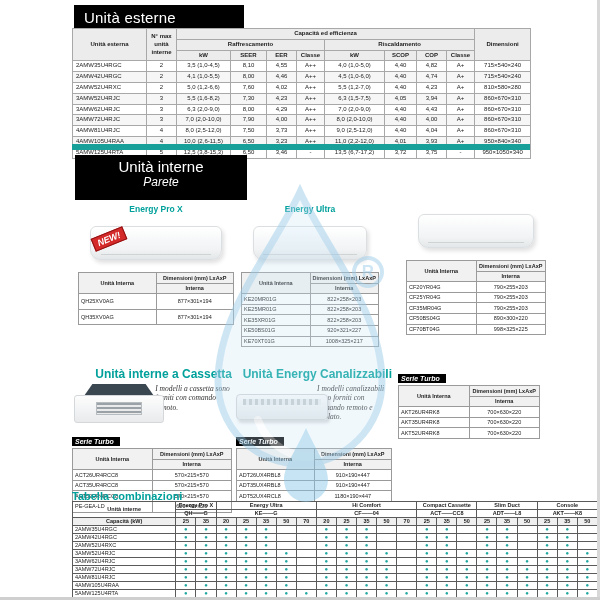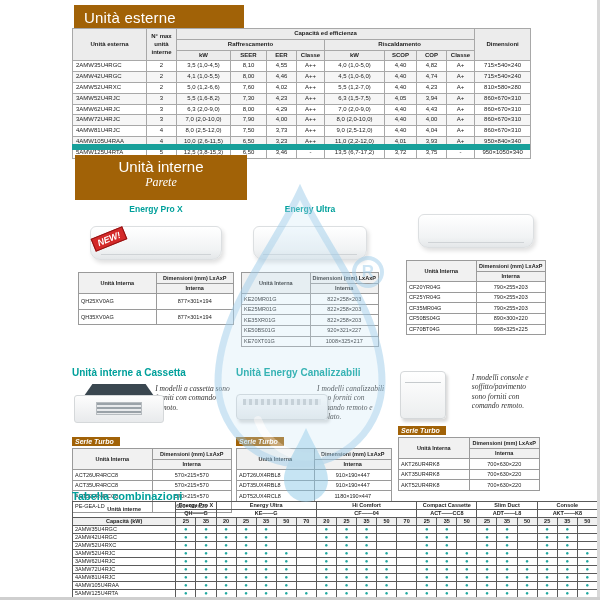--- a/index.html
+++ b/index.html
@@ -1,26 +1,26 @@
 <!DOCTYPE html>
 <html><head>
 <meta charset="utf-8">
 <style>
   *{margin:0;padding:0;box-sizing:border-box}
   html,body{width:600px;height:600px}
   body{position:relative;background:#fff;font-family:"Liberation Sans",sans-serif;color:#1c1c1c;overflow:hidden}
-  .teal-bg{background:#a16207;color:#fff}
+  .teal-bg{background:#000000;color:#fff}
   .abs{position:absolute}
 
   
   #hdr-esterne{left:74px;top:5px;width:170px;height:25px;font-size:15px;display:flex;align-items:center;padding-left:10px;letter-spacing:.2px}
   #divider-teal{left:72px;top:144px;width:458px;height:6px;background:#17a09a}
   #hdr-interne{left:75px;top:155px;width:172px;height:45px;text-align:center;padding-top:3px}
   #hdr-interne .t1{font-size:15px}
-  #hdr-interne .t2{font-size:12px;font-style:italic;font-family:Liberation Serif, serif}
+  #hdr-interne .t2{font-size:12px;font-style:italic;font-family:Liberation Sans, sans-serif}
 
   
   #outdoor-wrap{left:72px;top:28px;width:458px}
   #outdoor-wrap table{border-collapse:collapse;table-layout:fixed;width:458px}
   #outdoor-wrap th,#outdoor-wrap td{border:1px solid #a8a8a8;font-size:6px;line-height:1.3;text-align:center;padding:1px 0;overflow:hidden;white-space:nowrap}
   #outdoor-wrap th{background:#ececec;font-weight:bold}
   #outdoor-wrap tbody tr:nth-child(even) td{background:#f6f6f6}
   #outdoor-wrap tbody td:first-child{text-align:left;padding-left:3px}
 
   
@@ -37,21 +37,21 @@
   .mini-table th,.mini-table td{border:1px solid #9a9a9a;font-size:5.5px;text-align:center;line-height:1.2;padding:1.5px 0;overflow:hidden;white-space:nowrap}
   .mini-table th{background:#f1f1f1;font-weight:bold}
   .mini-table.tall td{padding:4px 0}
   .mini-table td:first-child{text-align:left;padding-left:2px}
 
   
   .spec{position:absolute}
   #sp0{left:72px;top:367px;width:160px}
   #sp1{left:236px;top:367px;width:156px}
   #sp2{left:398px;top:367px;width:142px}
-  .sp-title{color:#00a09b;font-weight:bold;font-size:10px;text-align:left;height:11px;white-space:nowrap}
+  .sp-title{color:#00a09b;font-weight:bold;font-size:12px;text-align:right;height:11px;white-space:nowrap}
   .sp-body{display:flex;height:52px}
   .sp-img{width:52%;position:relative}
   .sp-note{width:48%;font-family:"Liberation Serif",serif;font-style:italic;font-size:7.5px;line-height:1.25;color:#333;padding-top:6px}
   .serie-label{display:inline-block;font-size:7px;font-weight:bold;font-style:italic;padding:1px 6px 1px 3px;margin-bottom:1px}
   
   .cassette{position:absolute;left:2px;top:6px;width:90px;height:42px}
   .cassette .top{position:absolute;left:10px;top:0;width:70px;height:12px;background:#3a4750;clip-path:polygon(12% 0,88% 0,100% 100%,0 100%)}
   .cassette .panel{position:absolute;left:0;top:11px;width:90px;height:28px;background:linear-gradient(#fdfdfd,#e8eaec);border:1px solid #d5d8da;border-radius:3px}
   .cassette .grille{position:absolute;left:22px;top:18px;width:46px;height:13px;background:repeating-linear-gradient(#9aa2a8 0 2px,#e8eaec 2px 4px);border:1px solid #b7bcc0}
   
@@ -443,26 +443,20 @@
             <tr>
               <td>ADT52UX4RCL8</td>
               <td>1180×190×447</td>
             </tr>
           </tbody>
         </table>
       </div>
   </div>
 
   <div id="sp2" class="spec">
-    <div class="sp-body">
-      <div class="sp-img">
-          <div class="console"></div>
-        </div>
-      <div class="sp-note">I modelli console e soffitto/pavimento sono forniti con comando remoto.</div>
-    </div>
     <div class="serie-label teal-bg">Serie Turbo</div>
     <div class="mini-table">
         <table>
           <thead>
             <tr>
               <th rowspan="2" style="white-space: normal;">Unità Interna</th>
               <th style="white-space: normal;">Dimensioni (mm) LxAxP</th>
             </tr>
             <tr>
               <th>Interna</th>

